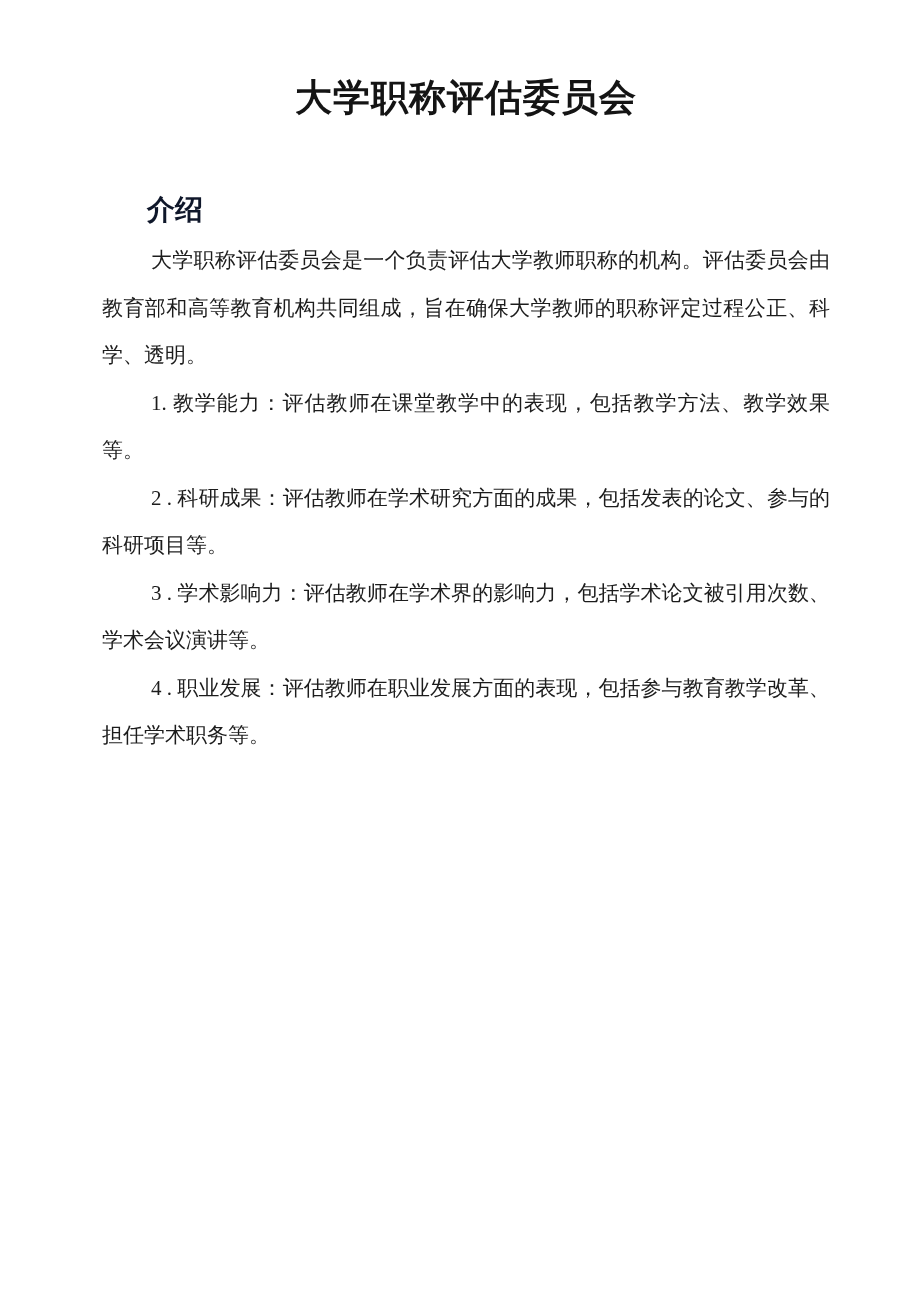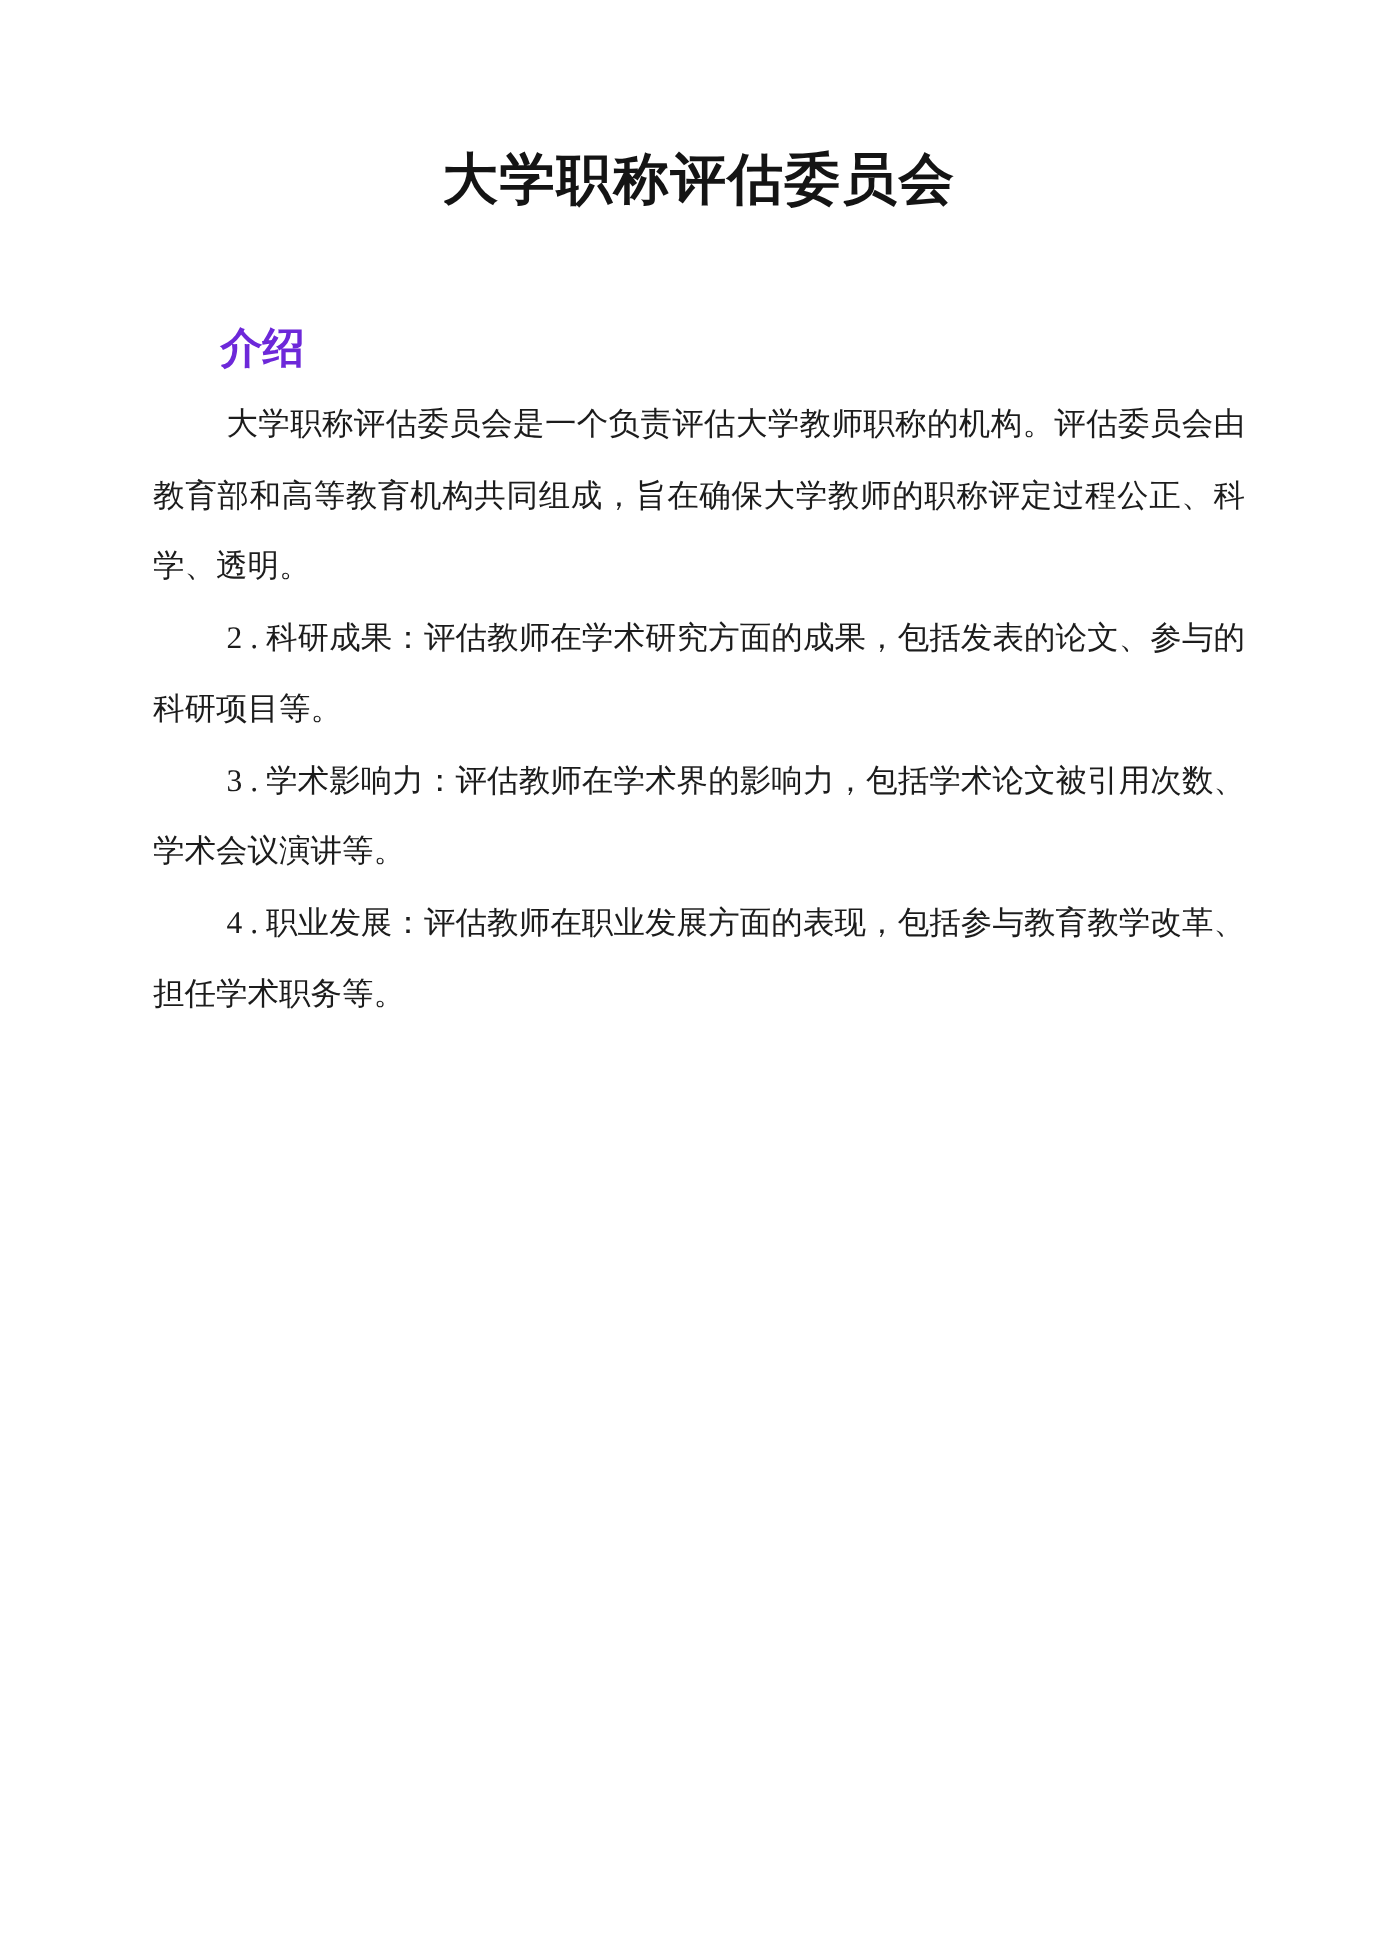--- a/index.html
+++ b/index.html
@@ -6,41 +6,41 @@
     margin: 0;
     padding: 0;
     background: #ffffff;
   }
   .page {
     position: relative;
     width: 920px;
     height: 1132px;
     background: #ffffff;
     box-sizing: border-box;
-    padding: 98px 90px 0 102px;
+    padding: 76px 90px 0 102px;
     overflow: hidden;
     color: #1a1a1a;
   }
   .doc-title {
     margin: 0;
     font-family: "Liberation Sans", "DejaVu Sans", sans-serif;
     font-weight: 700;
     font-size: 37px;
     line-height: 44px;
     letter-spacing: 1px;
     text-align: center;
     color: #141414;
   }
   .section-heading {
     margin: 0 0 0 45px;
     font-family: "Liberation Sans", "DejaVu Sans", sans-serif;
     font-weight: 700;
     font-size: 28px;
     line-height: 34px;
-    color: #6d28d9;
+    color: #0f172a;
   }
   .section-heading.intro   { margin-top: 73px; }
   .section-heading.criteria{ margin-top: 69px; }
   .body-par {
     margin: 0;
     font-family: "Liberation Serif", "DejaVu Serif", serif;
     font-size: 21px;
     line-height: 47.5px;
     text-align: justify;
     text-indent: 49px;
@@ -55,20 +55,21 @@
 <div class="page">
 
   <h1 class="doc-title">大学职称评估委员会</h1>
 
   <h2 class="section-heading intro">介绍</h2>
 
   <p class="body-par after-heading">大学职称评估委员会是一个负责评估大学教师职称的机构。评估委员会由教育部和高等教育机构共同组成，旨在确保大学教师的职称评定过程公正、科学、透明。</p>
 
 
 
+  <p class="body-par">1. 教学能力：评估教师在课堂教学中的表现，包括教学方法、教学效果等。</p>
 
   <p class="body-par">2 . 科研成果：评估教师在学术研究方面的成果，包括发表的论文、参与的科研项目等。</p>
 
   <p class="body-par">3 . 学术影响力：评估教师在学术界的影响力，包括学术论文被引用次数、学术会议演讲等。</p>
 
   <p class="body-par">4 . 职业发展：评估教师在职业发展方面的表现，包括参与教育教学改革、担任学术职务等。</p>
 
 </div>
 
 </body></html>

